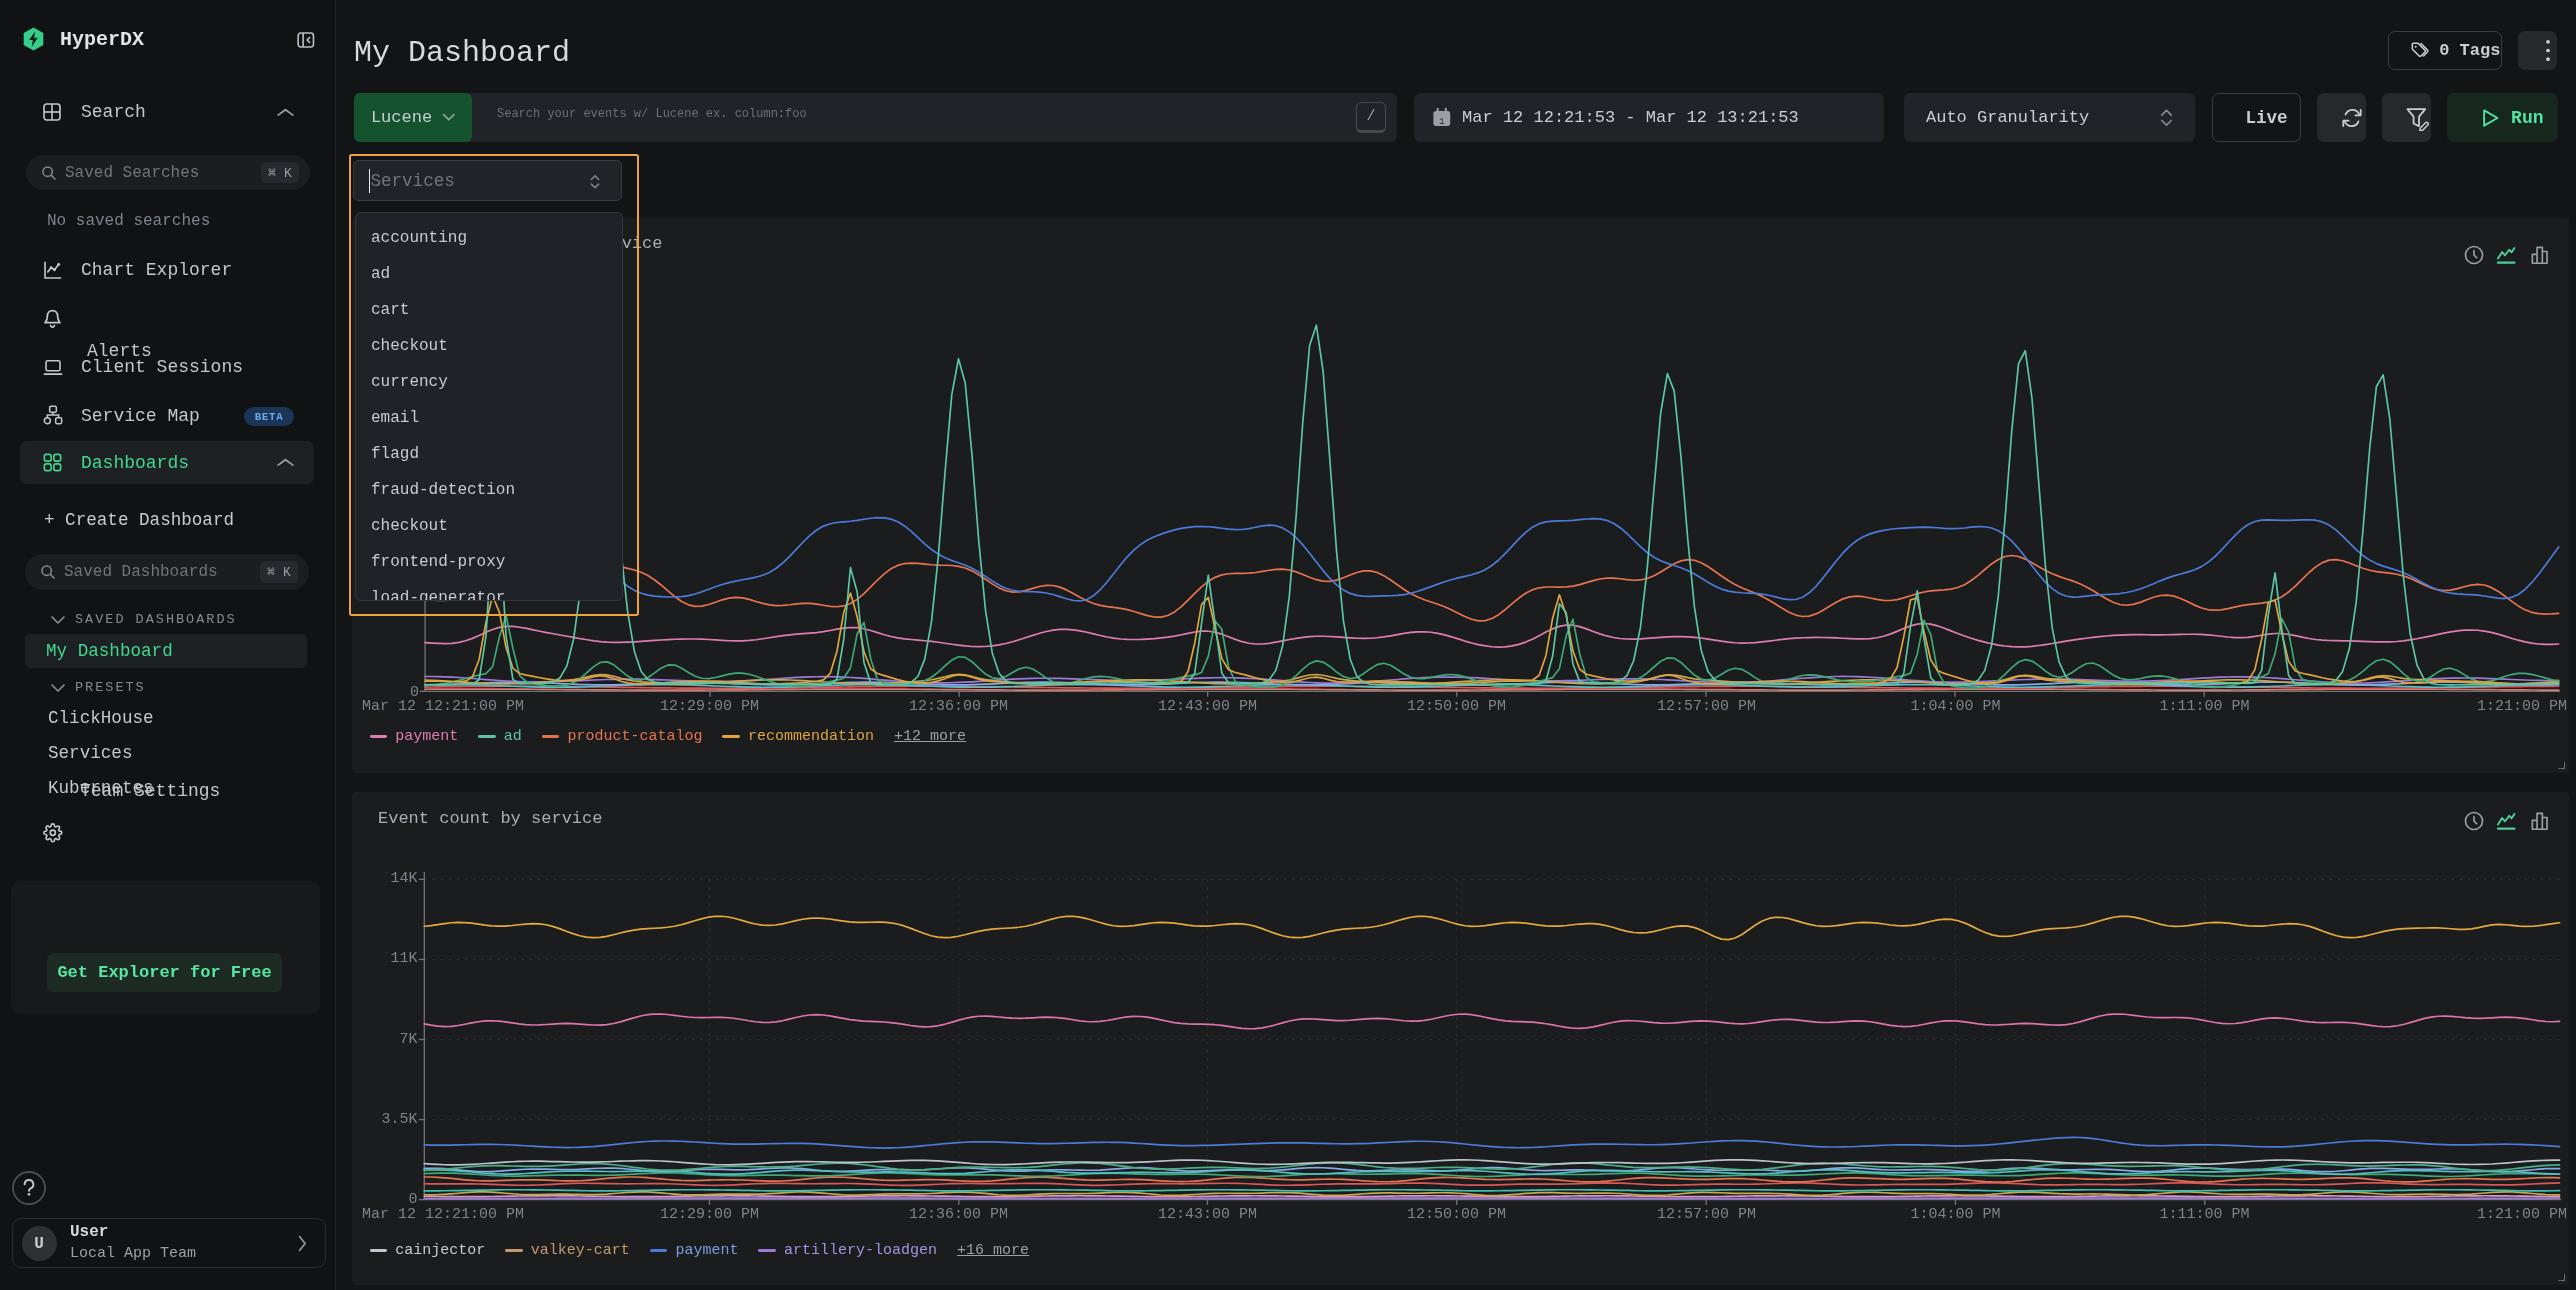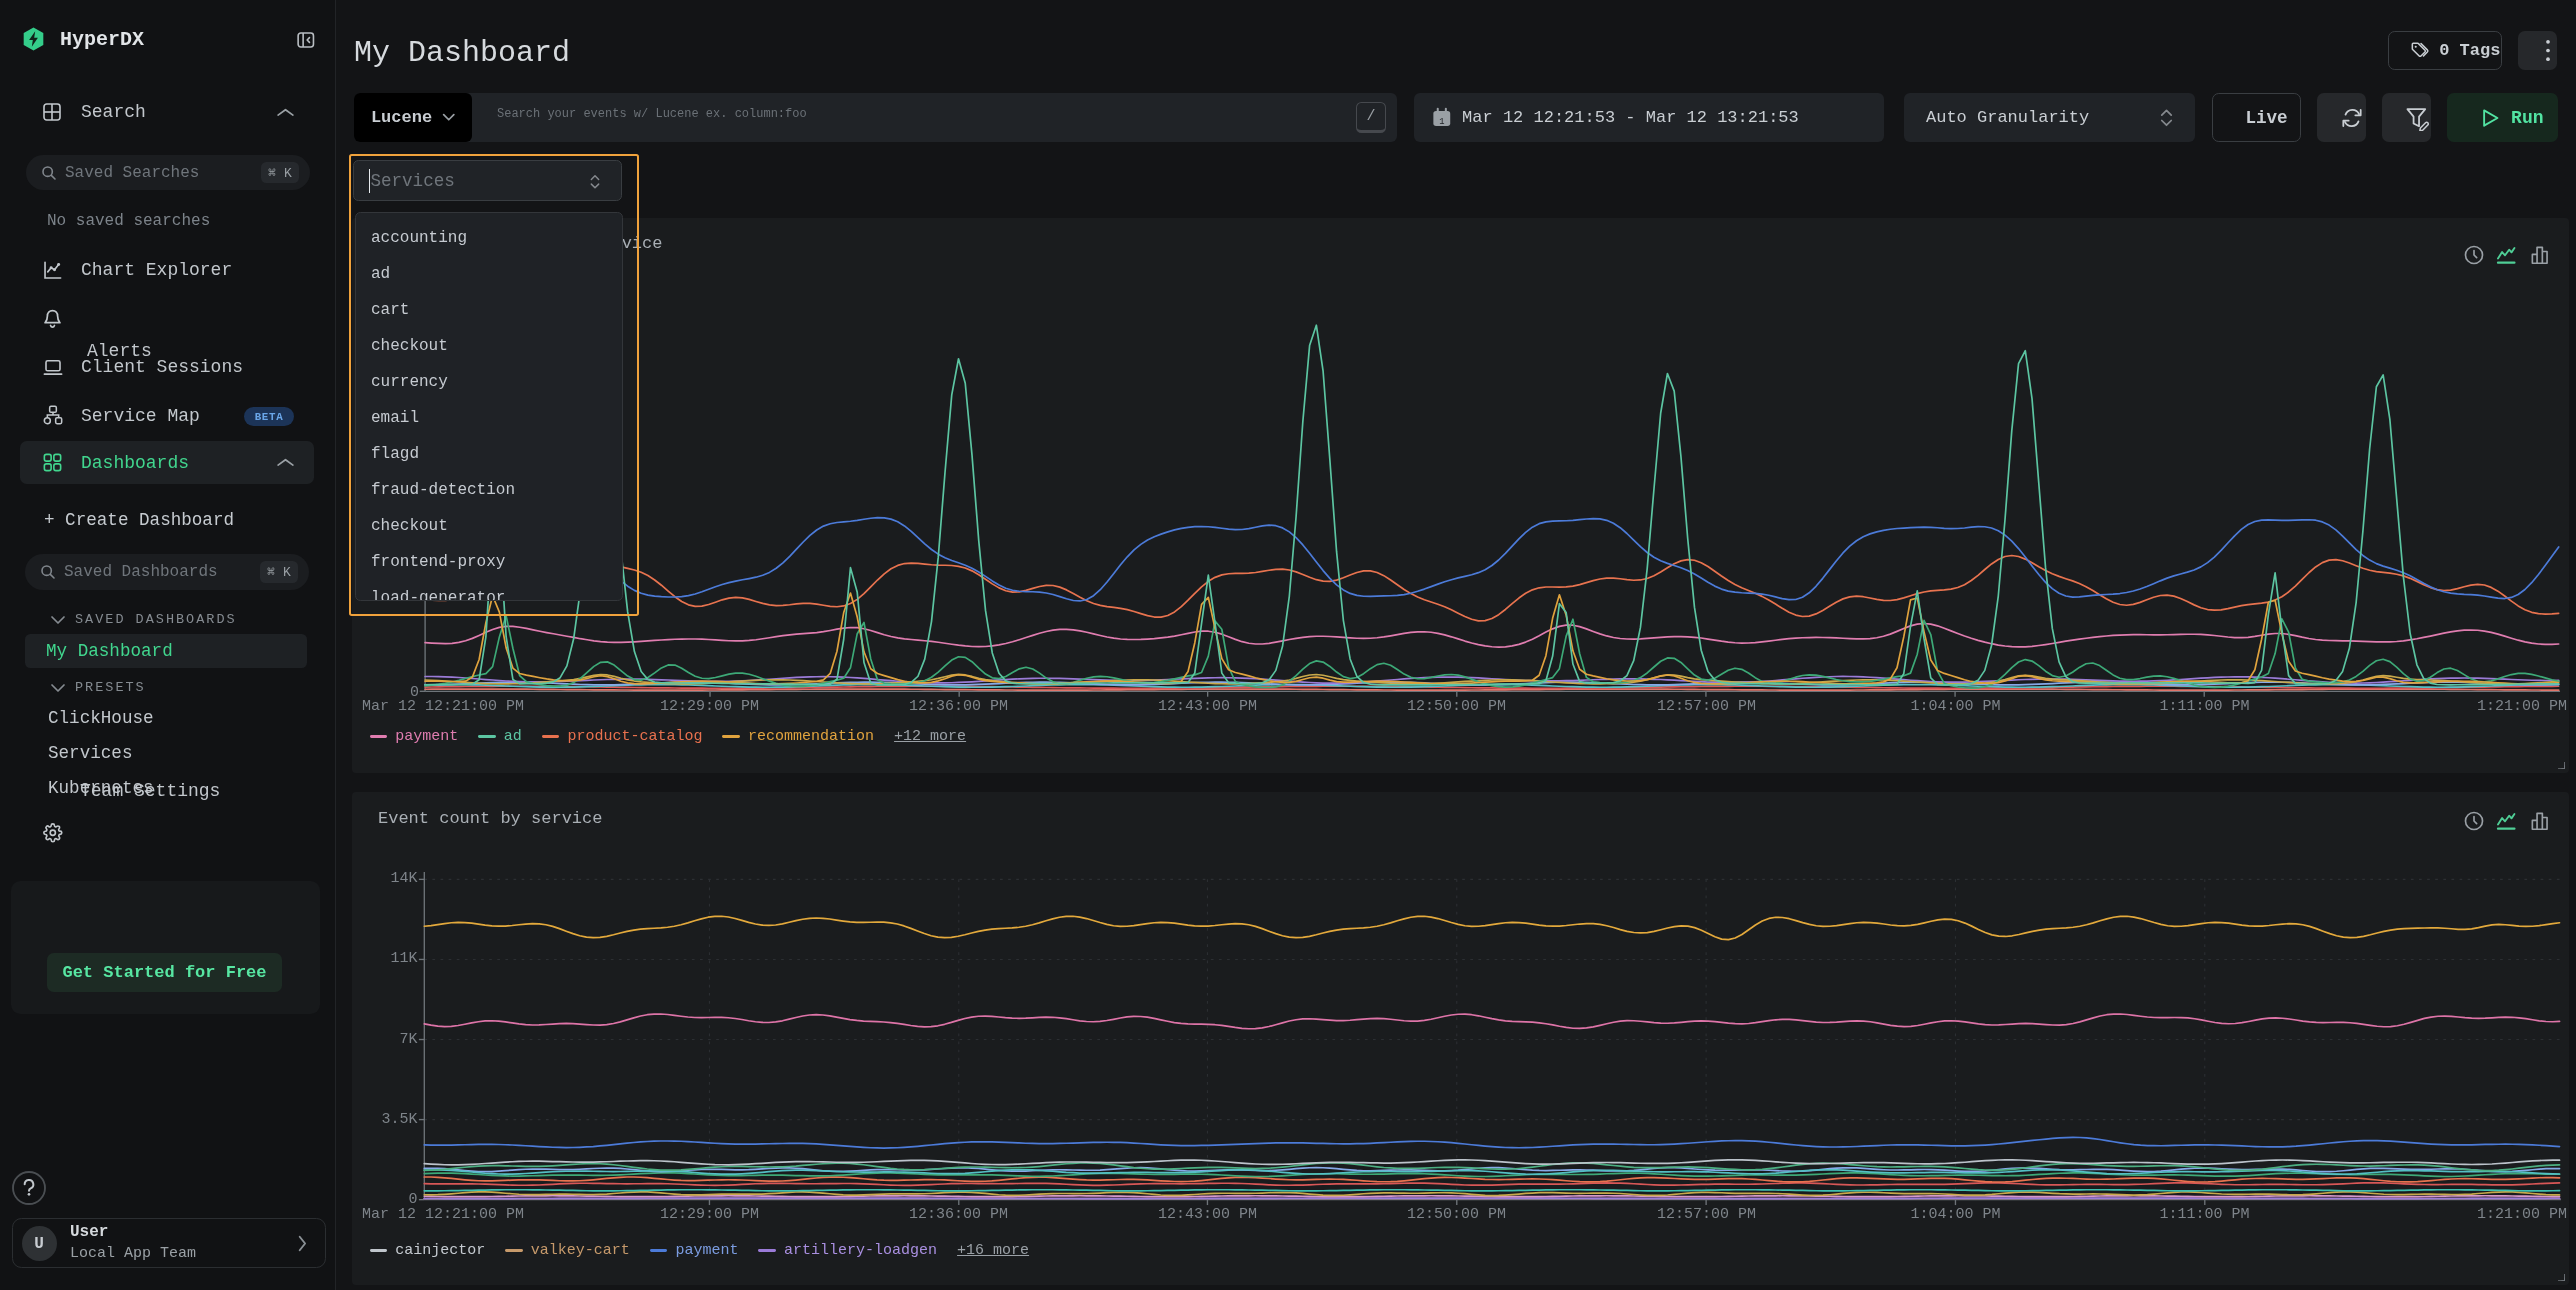--- a/index.html
+++ b/index.html
@@ -152,21 +152,21 @@
 <div class="abs" style="left:48px;top:743px;font-size:17.6px;color:#c2c7cc;">Services</div>
 <div class="abs" style="left:48px;top:778px;font-size:17.6px;color:#c2c7cc;">Kubernetes</div>
 
 <svg class="abs" style="left:43px;top:823px;" width="19.6" height="19.6" viewBox="0 0 24 24">
   <circle cx="12" cy="12" r="3.2" fill="none" stroke="#c2c7cc" stroke-width="2"></circle>
   <path d="M19.4 15a1.65 1.65 0 0 0 .33 1.82l.06.06a2 2 0 1 1-2.83 2.83l-.06-.06a1.65 1.65 0 0 0-1.82-.33 1.65 1.65 0 0 0-1 1.51V21a2 2 0 1 1-4 0v-.09A1.65 1.65 0 0 0 9 19.4a1.65 1.65 0 0 0-1.82.33l-.06.06a2 2 0 1 1-2.83-2.83l.06-.06a1.65 1.65 0 0 0 .33-1.82 1.65 1.65 0 0 0-1.51-1H3a2 2 0 1 1 0-4h.09A1.65 1.65 0 0 0 4.6 9a1.65 1.65 0 0 0-.33-1.82l-.06-.06a2 2 0 1 1 2.83-2.83l.06.06a1.65 1.65 0 0 0 1.82.33H9a1.65 1.65 0 0 0 1-1.51V3a2 2 0 1 1 4 0v.09a1.65 1.65 0 0 0 1 1.51 1.65 1.65 0 0 0 1.82-.33l.06-.06a2 2 0 1 1 2.83 2.83l-.06.06a1.65 1.65 0 0 0-.33 1.82V9a1.65 1.65 0 0 0 1.51 1H21a2 2 0 1 1 0 4h-.09a1.65 1.65 0 0 0-1.51 1z" fill="none" stroke="#c2c7cc" stroke-width="2"></path>
 </svg>
 <div class="abs navtext" style="left:80px;top:781px;">Team Settings</div>
 
 <div class="abs" style="left:10.8px;top:881px;width:309px;height:133px;background:#17191b;border-radius:9.5px;"></div>
-<div class="abs" style="left:47px;top:953px;width:235px;height:39px;background:#1d2b24;border-radius:6.8px;display:flex;align-items:center;justify-content:center;font-size:17px;font-weight:bold;color:#57e6a2;">Get Started for Free</div>
+<div class="abs" style="left:47px;top:953px;width:235px;height:39px;background:#1d2b24;border-radius:6.8px;display:flex;align-items:center;justify-content:center;font-size:17px;font-weight:bold;color:#57e6a2;">Get Explorer for Free</div>
 
 <svg class="abs" style="left:10.8px;top:1170px;" width="36" height="36" viewBox="0 0 54 54">
   <circle cx="27" cy="27" r="24" fill="none" stroke="#4a4e52" stroke-width="2.8"></circle>
   <path d="M20.5 21.5 a6.5 6.5 0 1 1 9 6 c-2 0.9 -2.5 2 -2.5 3.8" fill="none" stroke="#c2c7cc" stroke-width="3" stroke-linecap="round"></path>
   <circle cx="27" cy="36.5" r="2" fill="#c2c7cc"></circle>
 </svg>
 
 <div class="abs" style="left:11.5px;top:1218px;width:314px;height:50px;border:1.4px solid #2b2e31;border-radius:9.5px;"></div>
 <div class="abs" style="left:21.6px;top:1226px;width:35px;height:35px;border-radius:50%;background:#2e3134;display:flex;align-items:center;justify-content:center;font-size:16px;font-weight:bold;color:#c8cdd2;">U</div>
 <div class="abs" style="left:70px;top:1223px;font-size:16px;font-weight:bold;color:#d5d9dd;">User</div>
@@ -191,21 +191,21 @@
 
 <div class="btn fill-btn" style="left:2518px;top:31px;width:39px;height:39px;">
   <svg width="4" height="23" viewBox="0 0 6 34">
         <circle cx="3" cy="4" r="2.8" fill="#c9ced3"></circle>
         <circle cx="3" cy="17" r="2.8" fill="#c9ced3"></circle>
         <circle cx="3" cy="30" r="2.8" fill="#c9ced3"></circle>
       </svg>
 </div>
 
 <div class="ctl" style="left:354px;width:1043px;"></div>
-<div class="ctl" style="left:354px;width:118px;background:#000000;justify-content:center;font-weight:bold;">
+<div class="ctl" style="left:354px;width:118px;background:#14532d;justify-content:center;font-weight:normal;">
   Lucene
   <svg style="margin-left:9.5px;" width="13.5" height="8.8" viewBox="0 0 20 13">
         <path d="M2.5 2.5 L10 10 L17.5 2.5" fill="none" stroke="#9aa0a5" stroke-width="2.5" stroke-linecap="round" stroke-linejoin="round"></path>
       </svg>
 </div>
 <div class="abs" style="left:497px;top:107px;font-size:12px;color:#6b7177;">Search your events w/ Lucene ex. column:foo</div>
 <div class="abs" style="left:1356px;top:102px;width:30px;height:31px;border:1.4px solid #46494e;border-bottom:3.4px solid #46494e;border-radius:5.4px;display:flex;align-items:center;justify-content:center;font-size:15px;color:#9aa0a5;">/</div>
 
 <div class="ctl" style="left:1414px;width:470px;">
   <svg style="margin-left:17px;font-size:25px" width="21.6" height="21.6" viewBox="0 0 32 32">

